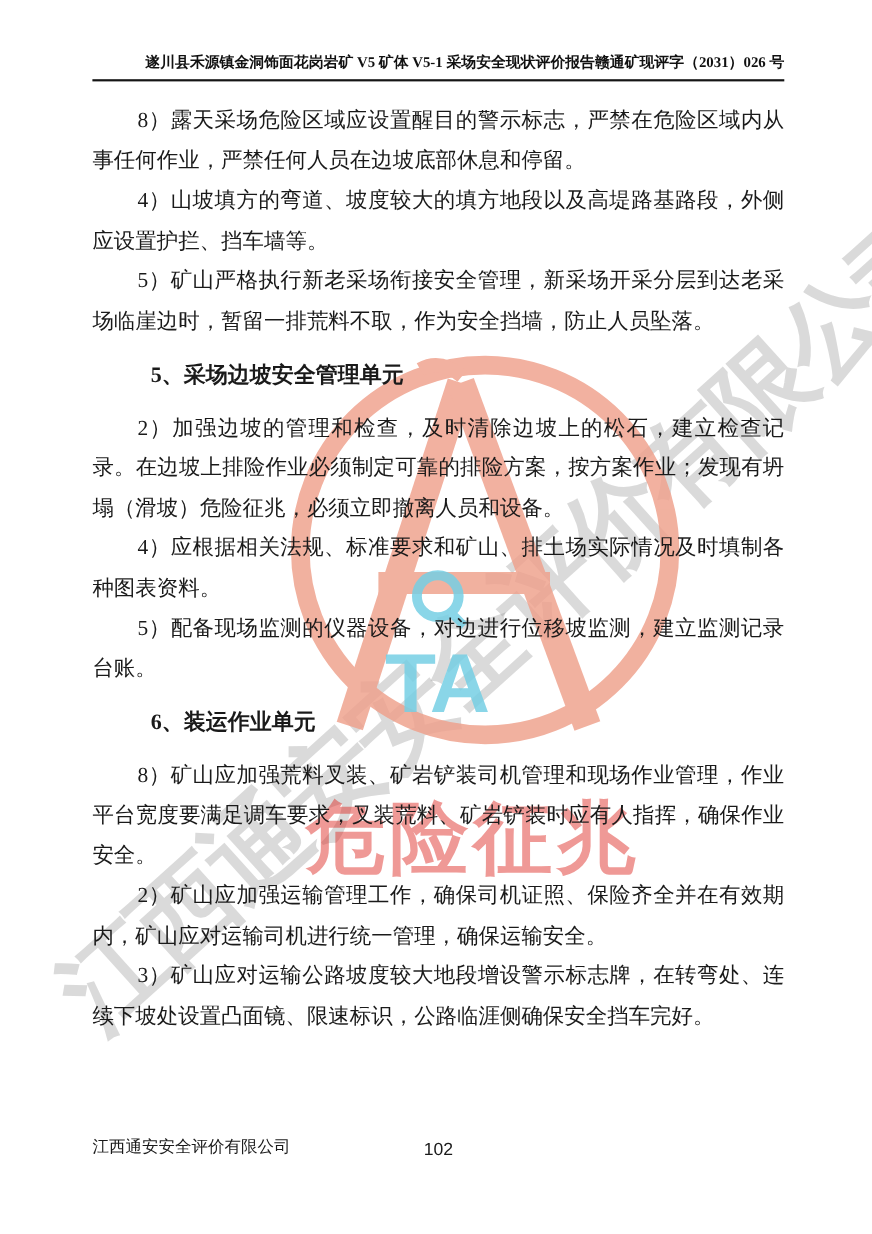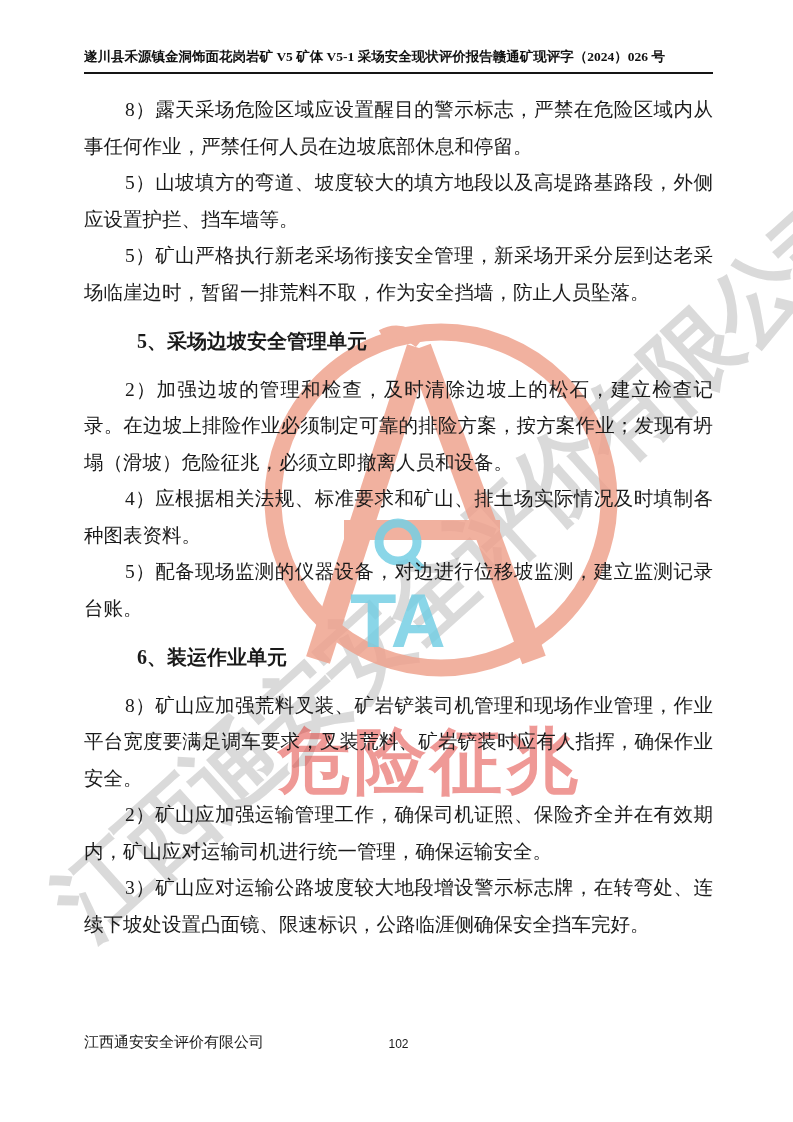--- a/index.html
+++ b/index.html
@@ -7,40 +7,40 @@
     position:relative;
     width:793px;height:1122px;
     background:#ffffff;
     overflow:hidden;
     font-family:"Liberation Serif","DejaVu Serif",serif;
     color:#1a1a1a;
   }
   
   .header{
     position:absolute;left:84px;top:48px;width:629px;
-    display:flex;justify-content:flex-start;align-items:flex-end;
+    display:flex;justify-content:flex-end;align-items:flex-end;
     font-size:13.5px;font-weight:700;color:#111;
     border-bottom:2px solid #151515;padding-bottom:6px;
     z-index:3;
   }
   
   .doc-body{
     position:absolute;left:84px;top:92px;width:629px;
     font-size:19.5px;line-height:36.5px;text-align:justify;
     z-index:2;
   }
   .doc-body p.para{margin:0;text-indent:41px;}
   .doc-body h3.heading{margin:12px;text-indent:41px;font-size:20px;font-weight:700;line-height:36.5px;}
   
   .footer-company{
     position:absolute;left:84px;top:1033px;font-size:15px;z-index:3;
   }
   .footer-page{
     position:absolute;left:84px;top:1037px;width:629px;text-align:center;
-    font-size:12px;font-family:"Liberation Sans","DejaVu Sans",sans-serif;z-index:3;
+    font-size:16px;font-family:"Liberation Sans","DejaVu Sans",sans-serif;z-index:3;
   }
   
   .wm-logo{position:absolute;left:244px;top:312px;z-index:1;}
   .wm-gray{
     position:absolute;left:28px;top:872px;width:1500px;
     transform:rotate(-42deg);transform-origin:0 0;
     font-size:92px;font-weight:700;letter-spacing:-4px;
     color:rgba(158,158,158,0.38);
     white-space:nowrap;z-index:0;pointer-events:none;
     font-family:"Liberation Serif","DejaVu Serif",serif;
@@ -74,26 +74,26 @@
         <path d="M164,243 l14,14" stroke="#76cfe4" stroke-width="8"></path>
         <text x="106" y="335" font-size="76" font-weight="bold" font-family="'Liberation Sans','DejaVu Sans',sans-serif" fill="#76cfe4">TA</text>
       </g>
     </svg>
   </div>
 
   <div class="wm-red">危险征兆</div>
 
   <div class="header">
     <span>遂川县禾源镇金洞饰面花岗岩矿 V5 矿体 V5-1 采场安全现状评价报告</span>
-    <span>赣通矿现评字（2024）026 号</span>
+    <span>赣通矿现评字（2031）026 号</span>
   </div>
 
   <div class="doc-body">
       <p class="para">8）露天采场危险区域应设置醒目的警示标志，严禁在危险区域内从事任何作业，严禁任何人员在边坡底部休息和停留。</p>
-      <p class="para">5）山坡填方的弯道、坡度较大的填方地段以及高堤路基路段，外侧应设置护拦、挡车墙等。</p>
+      <p class="para">4）山坡填方的弯道、坡度较大的填方地段以及高堤路基路段，外侧应设置护拦、挡车墙等。</p>
       <p class="para">5）矿山严格执行新老采场衔接安全管理，新采场开采分层到达老采场临崖边时，暂留一排荒料不取，作为安全挡墙，防止人员坠落。</p>
       <h3 class="heading">5、采场边坡安全管理单元</h3>
       <p class="para">2）加强边坡的管理和检查，及时清除边坡上的松石，建立检查记录。在边坡上排险作业必须制定可靠的排险方案，按方案作业；发现有坍塌（滑坡）危险征兆，必须立即撤离人员和设备。</p>
       <p class="para">4）应根据相关法规、标准要求和矿山、排土场实际情况及时填制各种图表资料。</p>
       <p class="para">5）配备现场监测的仪器设备，对边进行位移坡监测，建立监测记录台账。</p>
       <h3 class="heading">6、装运作业单元</h3>
       <p class="para">8）矿山应加强荒料叉装、矿岩铲装司机管理和现场作业管理，作业平台宽度要满足调车要求，叉装荒料、矿岩铲装时应有人指挥，确保作业安全。</p>
       <p class="para">2）矿山应加强运输管理工作，确保司机证照、保险齐全并在有效期内，矿山应对运输司机进行统一管理，确保运输安全。</p>
       <p class="para">3）矿山应对运输公路坡度较大地段增设警示标志牌，在转弯处、连续下坡处设置凸面镜、限速标识，公路临涯侧确保安全挡车完好。</p>
     </div>

